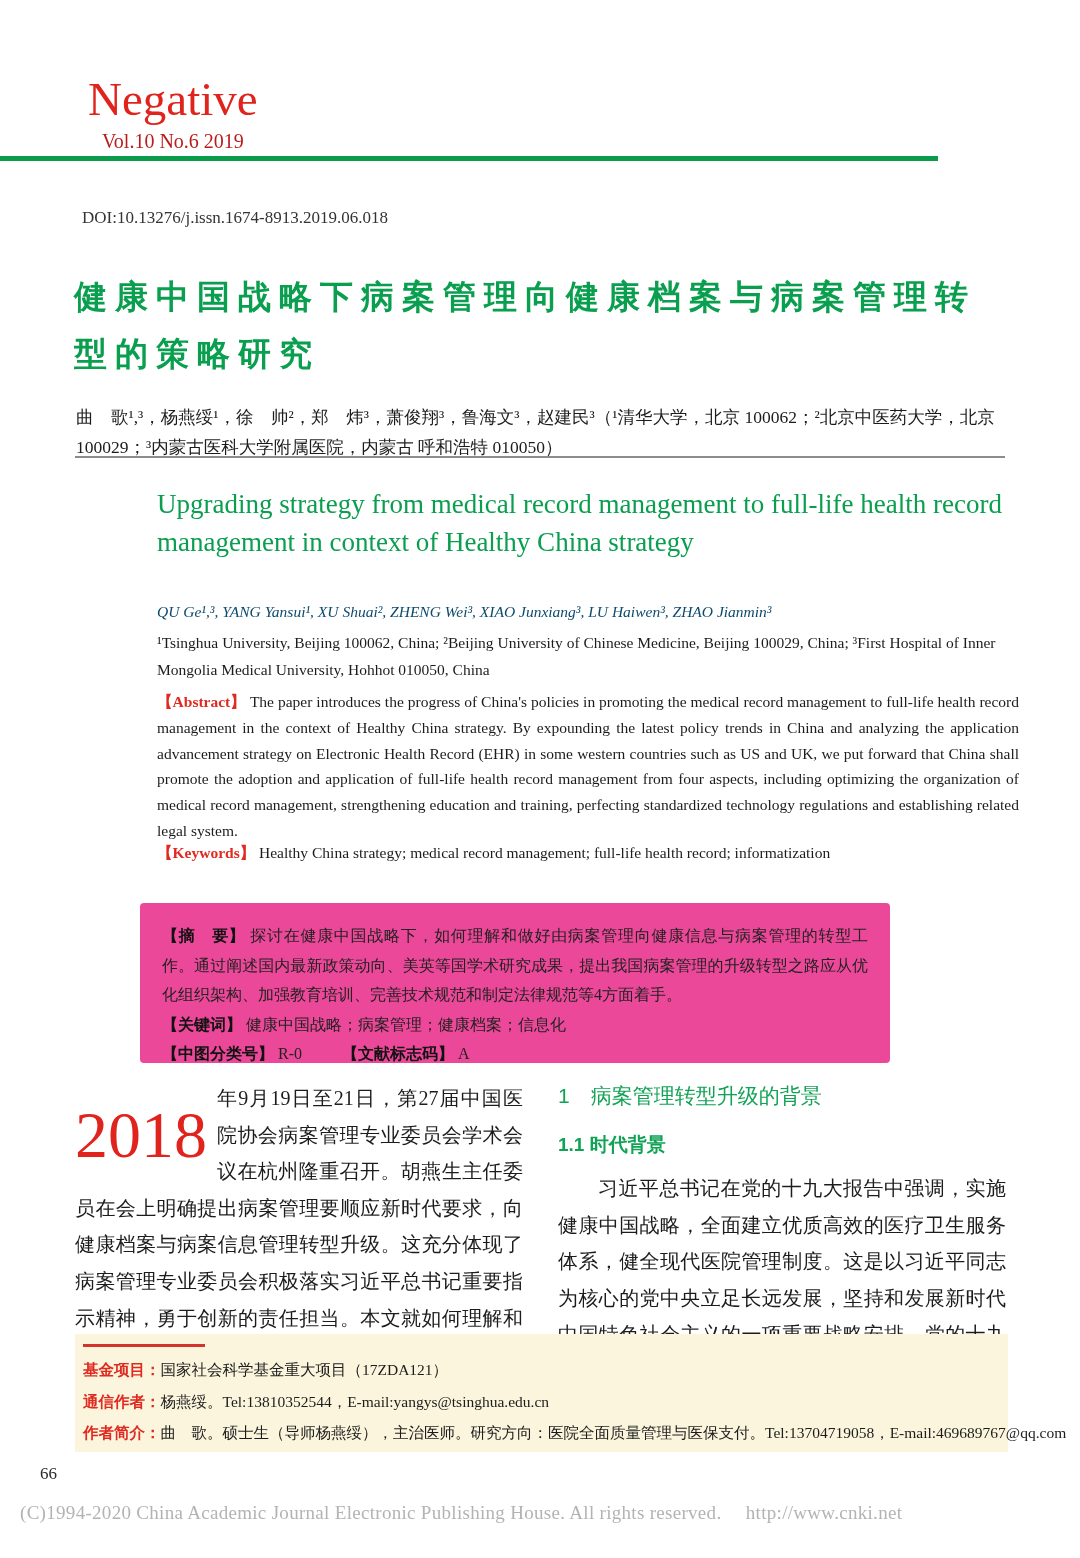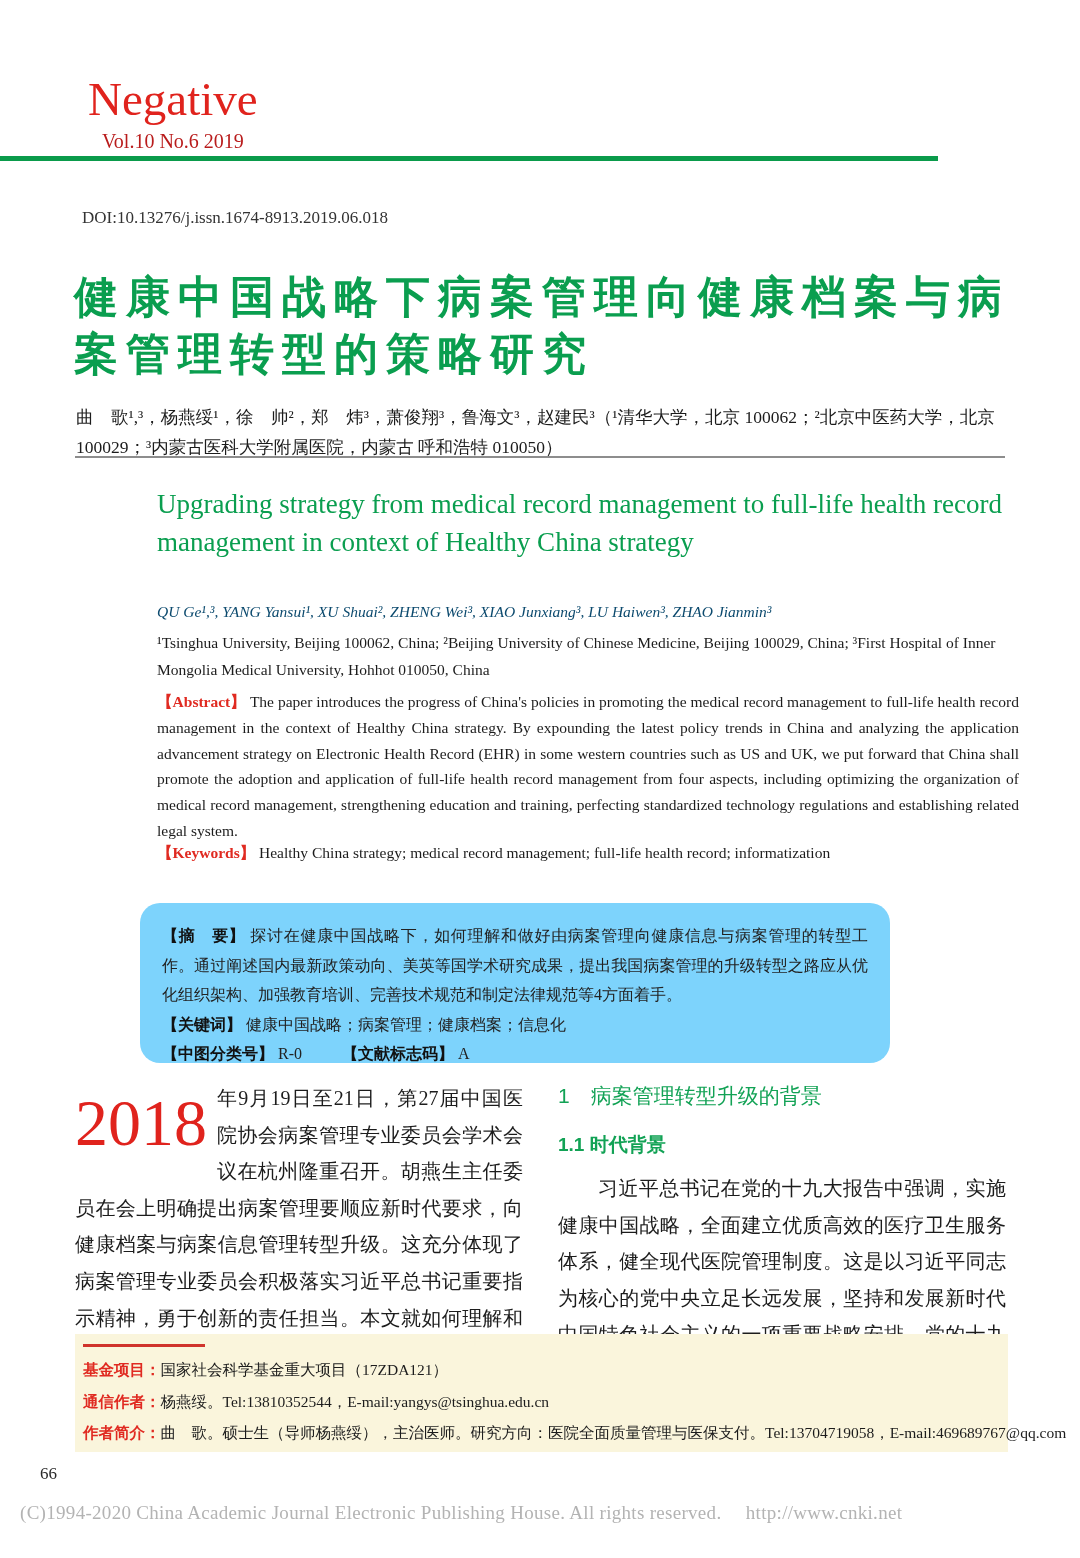--- a/index.html
+++ b/index.html
@@ -29,21 +29,21 @@
   }
 
   
   .doi { left:82px; top:208px; font-size:17px; color:#333; }
 
   
   .title-zh {
     left:74px; top:268px; width:940px;
     font-family:"Liberation Sans", sans-serif;
     font-weight:bold; color:#0a9e4f;
-    font-size:44px; line-height:57px; letter-spacing:8px;
+    font-size:33px; line-height:57px; letter-spacing:8px;
   }
 
   
   .authors-zh {
     left:76px; top:402px; width:932px;
     font-size:17.5px; line-height:30px; color:#1c1c1c;
   }
   .authors-divider {
     left:75px; top:456px; width:930px; height:2px; background:#8d8d8d;
   }
@@ -70,37 +70,37 @@
   }
   .label-red { color:#e02a21; font-weight:bold; }
   .keywords-en {
     left:157px; top:843px; width:862px;
     font-size:15.5px; color:#1c1c1c;
   }
 
   
   .abstract-box {
     left:140px; top:903px; width:750px; height:160px;
-    background:#7dd3fc; border-radius:20px;
+    background:#ec4899; border-radius:4px;
     padding:18px 22px 0 22px;
     font-size:16px; line-height:29.5px; color:#222;
     text-align:justify;
   }
   .abstract-box .row2 { margin-top:0; }
   .zh-label { font-family:"Liberation Sans", sans-serif; font-weight:bold; color:#111; }
   .clc-gap { display:inline-block; width:40px; }
 
   
   .col-left  { left:75px;  top:1080px; width:448px; }
   .col-right { left:558px; top:1082px; width:448px; }
   .body-text { font-size:20px; line-height:36.6px; text-align:justify; color:#1c1c1c; }
   .dropcap {
     float:left; color:#e0231d;
     font-size:66px; line-height:70px;
-    margin:8px 10px 0 0;
+    margin:20px 10px 0 0;
     font-family:"Liberation Serif", serif;
   }
   .sec-heading {
     font-family:"Liberation Sans", sans-serif;
     font-weight:normal; color:#12a255;
     font-size:21px; margin-bottom:22px;
   }
   .subsec-heading {
     font-family:"Liberation Sans", sans-serif;
     font-weight:bold; color:#12a255;

